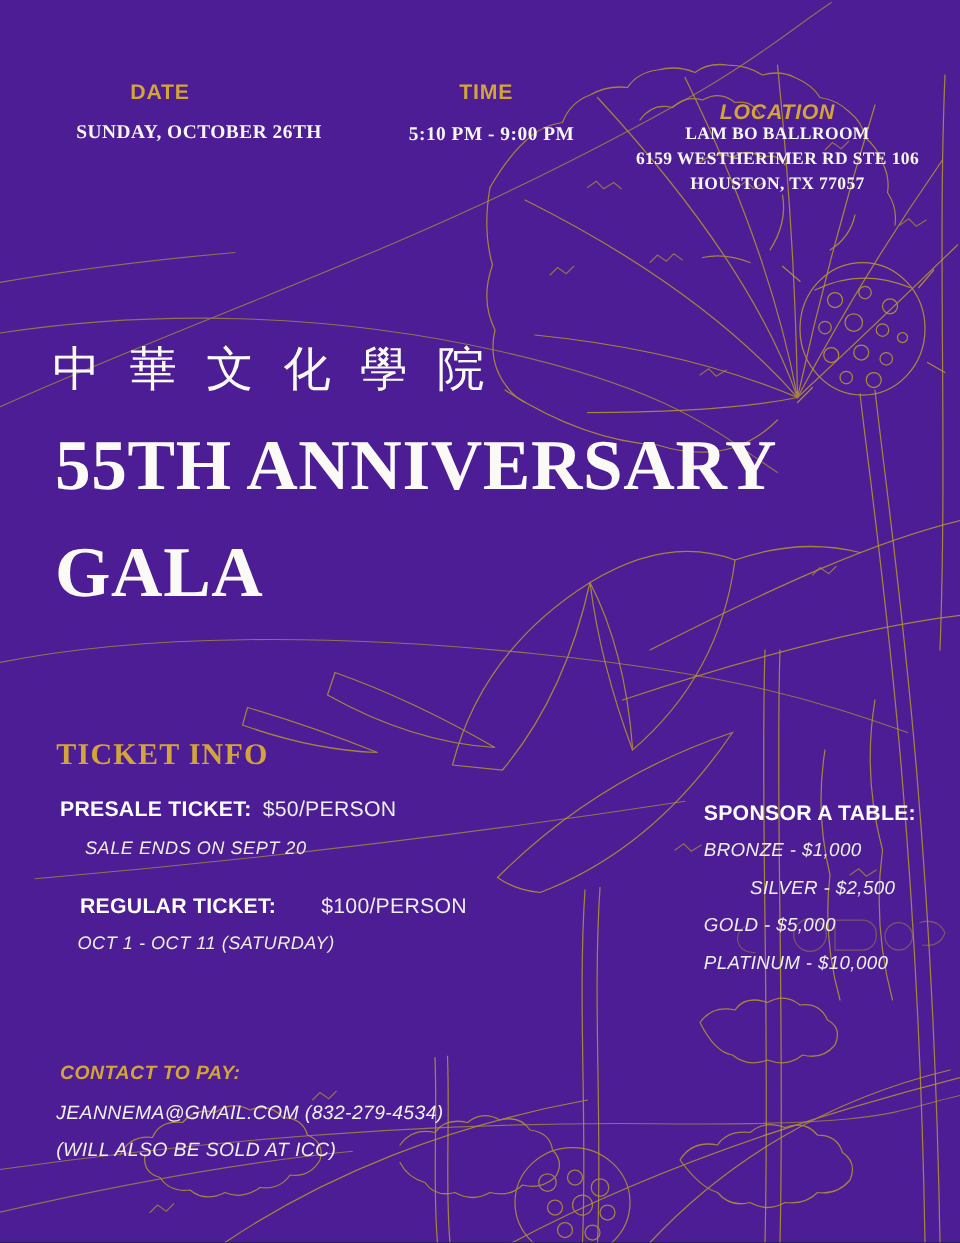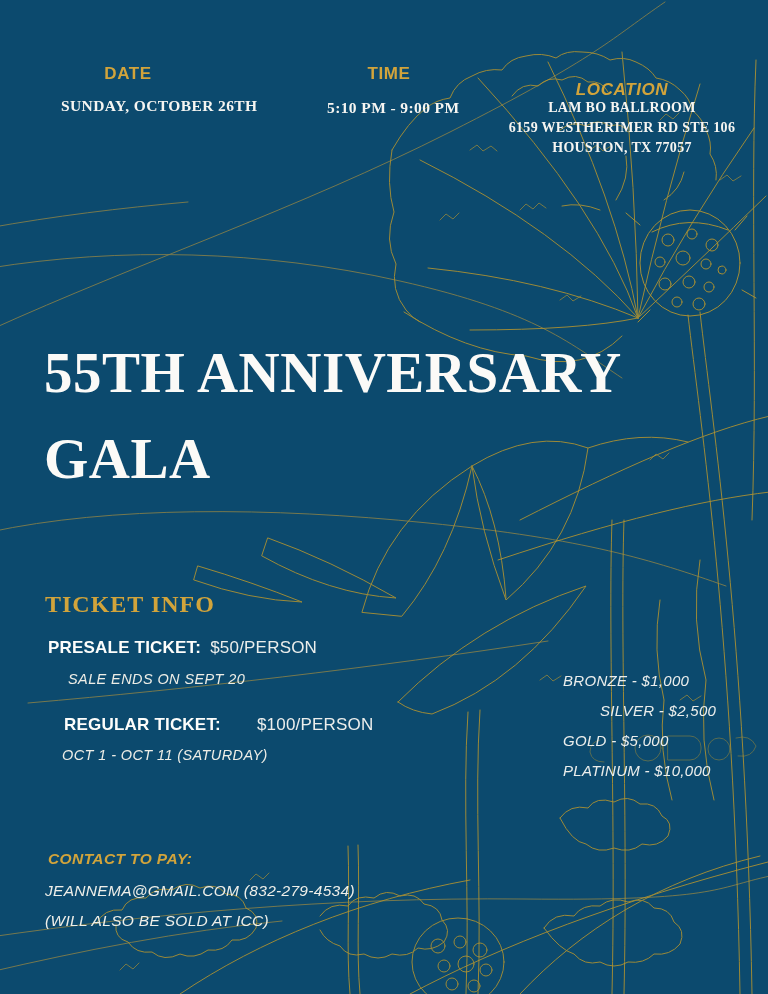--- a/index.html
+++ b/index.html
@@ -1,18 +1,18 @@
 <!DOCTYPE html>
 <html><head>
 <meta charset="utf-8">
 <style>
   html,body{margin:0;padding:0;background:#0d2438;}
   .poster{
     position:relative;width:768px;height:994px;overflow:hidden;
-    background:#0c4a6e;
+    background:#4c1d95;
     font-family:"Liberation Sans",sans-serif;
   }
   .poster *{box-sizing:border-box;}
   .art{position:absolute;left:0;top:0;width:768px;height:994px;}
 
   .abs{position:absolute;}
 
   
   .col-label{
     font-family:"Liberation Sans",sans-serif;font-weight:700;font-size:17px;
@@ -197,37 +197,39 @@
   <div class="abs col-label" style="left:341px;top:64px;width:96px;">TIME</div>
   <div class="abs serif-val" style="left:327px;top:99px;">5:10 PM - 9:00 PM</div>
 
   <div class="abs col-label" style="left:558px;top:80px;width:128px;font-style:italic;">LOCATION</div>
   <div class="abs loc-lines" style="left:508px;top:98px;width:228px;">
     <div>LAM BO BALLROOM</div>
     <div>6159 WESTHERIMER RD STE 106</div>
     <div>HOUSTON, TX 77057</div>
   </div>
 
+  <div class="abs cjk" style="left:42px;top:270px;">中 華 文 化 學 院</div>
   <div class="abs title-line" style="left:44px;top:340px;">55TH ANNIVERSARY</div>
   <div class="abs title-line" style="left:44px;top:426px;">GALA</div>
 
   <div class="abs section-heading-serif" style="left:45px;top:591px;">TICKET INFO</div>
 
   <div class="abs ticket-row" style="left:48px;top:638px;">
     <span class="row-label">PRESALE TICKET:</span>
     <span class="row-price">$50/PERSON</span>
   </div>
   <div class="abs note" style="left:68px;top:671px;">SALE  ENDS ON SEPT 20</div>
 
   <div class="abs ticket-row" style="left:64px;top:715px;gap:36px;">
     <span class="row-label">REGULAR TICKET:</span>
     <span class="row-price">$100/PERSON</span>
   </div>
   <div class="abs note" style="left:62px;top:747px;">OCT 1 - OCT 11 (SATURDAY)</div>
 
+  <div class="abs sponsor-heading" style="left:563px;top:641px;">SPONSOR A TABLE:</div>
   <div class="abs tier" style="left:563px;top:672px;">BRONZE - $1,000</div>
   <div class="abs tier" style="left:563px;top:702px;margin-left:37px;">SILVER - $2,500</div>
   <div class="abs tier" style="left:563px;top:732px;">GOLD - $5,000</div>
   <div class="abs tier" style="left:563px;top:762px;">PLATINUM - $10,000</div>
 
   <div class="abs contact-heading" style="left:48px;top:850px;">CONTACT TO PAY:</div>
   <div class="abs contact-line" style="left:45px;top:882px;">JEANNEMA@GMAIL.COM (832-279-4534)</div>
   <div class="abs contact-line" style="left:45px;top:912px;">(WILL ALSO BE SOLD AT ICC)</div>
 
 </div>

